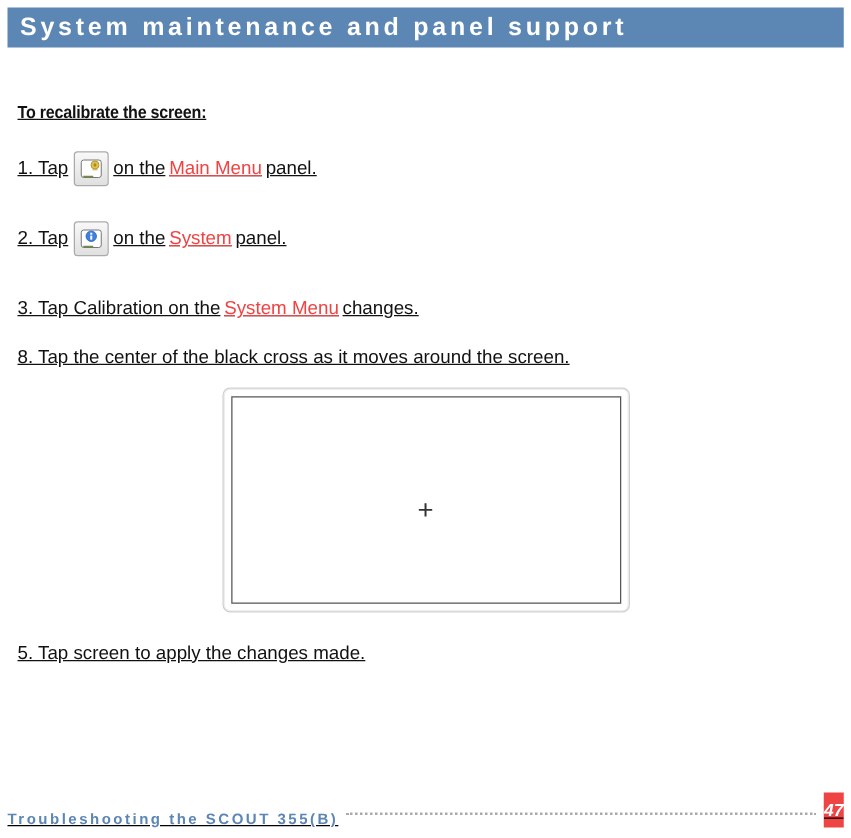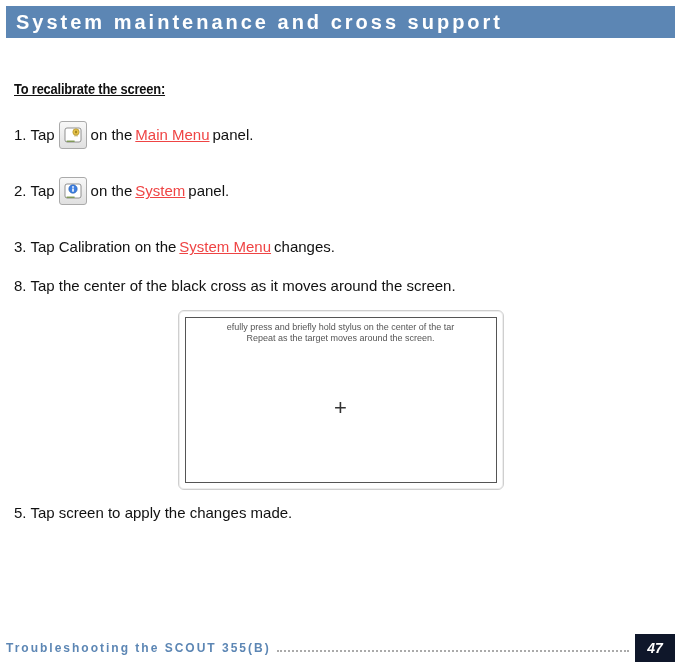--- a/index.html
+++ b/index.html
@@ -44,20 +44,21 @@
     transform-origin: left;
   }
   .step {
     margin: 6px 0;
     display: flex;
     align-items: center;
     flex-wrap: wrap;
     font-family: "Arial Narrow", Arial, sans-serif;
     font-stretch: condensed;
     font-size: 15px;
+    text-decoration: underline;
   }
   .step.big {
     margin: 12px 0;
   }
   .lnk {
     color: #ef4444;
     text-decoration: underline;
     margin: 12px 3px;
   }
   .icon-box {
@@ -115,59 +116,60 @@
     font-weight: 300;
     font-family: Arial, sans-serif;
   }
   .footer {
     position: absolute;
     bottom: 8px;
     left: 0;
     width: 681px;
     height: 28px;
     display: flex;
-    align-items: center;
+    align-items: flex-end;
+    text-decoration: underline;
   }
   .footer-text {
     color: #5c86b4;
     font-size: 12px;
     font-weight: 700;
     letter-spacing: 2px;
     margin-left: 6px;
     white-space: nowrap;
     font-family: "Arial Black", Arial, sans-serif;
   }
   .dots {
     flex: 1;
     border-bottom: 2px dotted #aaa;
     height: 0;
     margin: 0 6px 0 6px;
     align-self: center;
     position: relative;
     top: 3px;
   }
   .pg {
-    width: 40px;
+    width: 16px;
     height: 28px;
-    background: #0f172a;
+    background: #ef4444;
     color: #fff;
     font-size: 14px;
     font-weight: 700;
     display: flex;
     align-items: center;
     justify-content: center;
     margin-right: 6px;
     font-style: italic;
   }
 </style>
 </head>
 <body>
 
 <div class="title-bar">
-  <span class="title-bar-text">System maintenance and cross support</span>
+  <span class="title-bar-text">System maintenance and panel support</span>
 </div>
 
 <div class="content">
 
   <div class="section-head">To recalibrate the screen: </div>
 
   <div class="step big">
     <span>1. Tap </span>
     <span class="icon-box">
       <svg viewBox="0 0 20 20">
@@ -202,29 +204,25 @@
   <div class="step">
     <span>3. Tap Calibration on the </span>
     <span class="lnk">System Menu</span>
     <span>  changes.</span>
   </div>
 
   <div class="step">8. Tap the center of the black cross as it moves around the screen.</div>
 
   <div class="calib-box">
     <div class="calib-inner">
-      <div class="calib-msg">
-        <span>efully press and briefly hold stylus on the center of the tar</span><br>
-        <span>Repeat as the target moves around the screen.</span>
-      </div>
       <div class="cross">+</div>
     </div>
   </div>
 
-  <div class="step" style="margin-top:13px;">5. Tap screen to apply the changes made.</div>
+  <div class="step" style="margin-top:23px;">5. Tap screen to apply the changes made.</div>
 
 </div>
 
 <div class="footer">
   <span class="footer-text">Troubleshooting the SCOUT 355(B)</span>
   <span class="dots"></span>
   <span class="pg">47</span>
 </div>
 
 </body></html>

